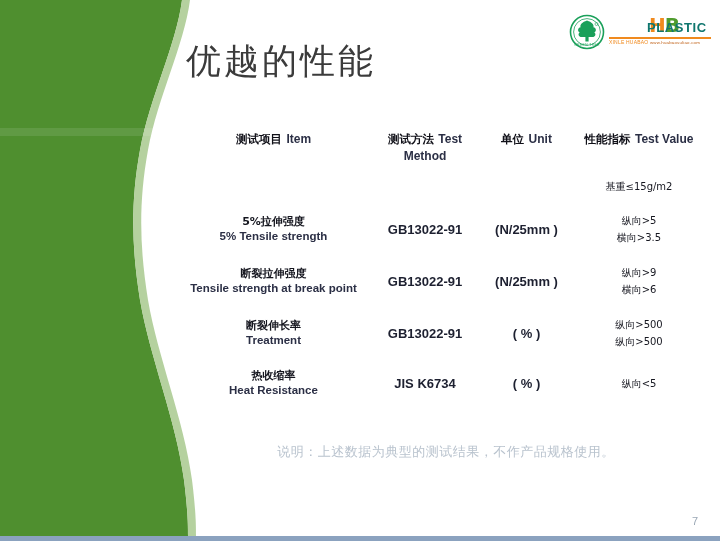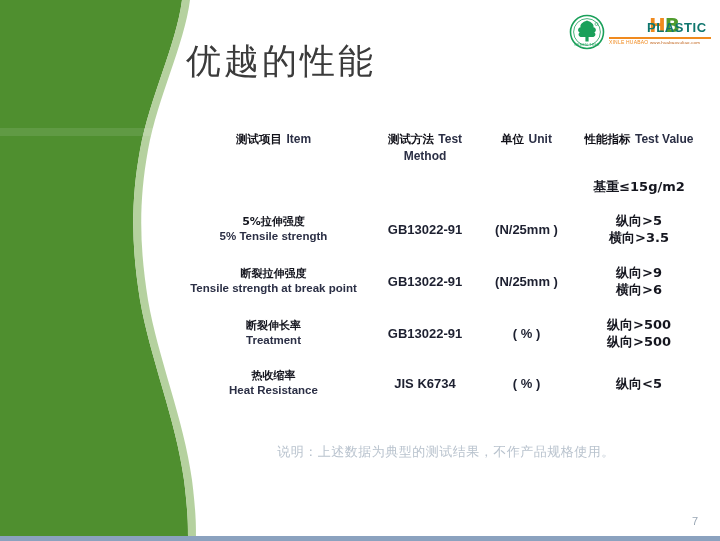--- a/index.html
+++ b/index.html
@@ -161,23 +161,23 @@
     font-size: 12px;
   }
   .method, .unit {
     font-family: "Liberation Sans", sans-serif;
     font-weight: bold;
     color: #1d2030;
     font-size: 13px;
   }
   .valline {
     font-family: "DejaVu Sans", sans-serif;
-    font-weight: bold;
+    font-weight: normal;
     color: #15161f;
-    font-size: 13px;
+    font-size: 10px;
     white-space: nowrap;
   }
   .vstack > div { padding: 1px 0; }
 
   
   .footnote {
     position: absolute;
     left: 186px;
     top: 443px;
     width: 520px;

